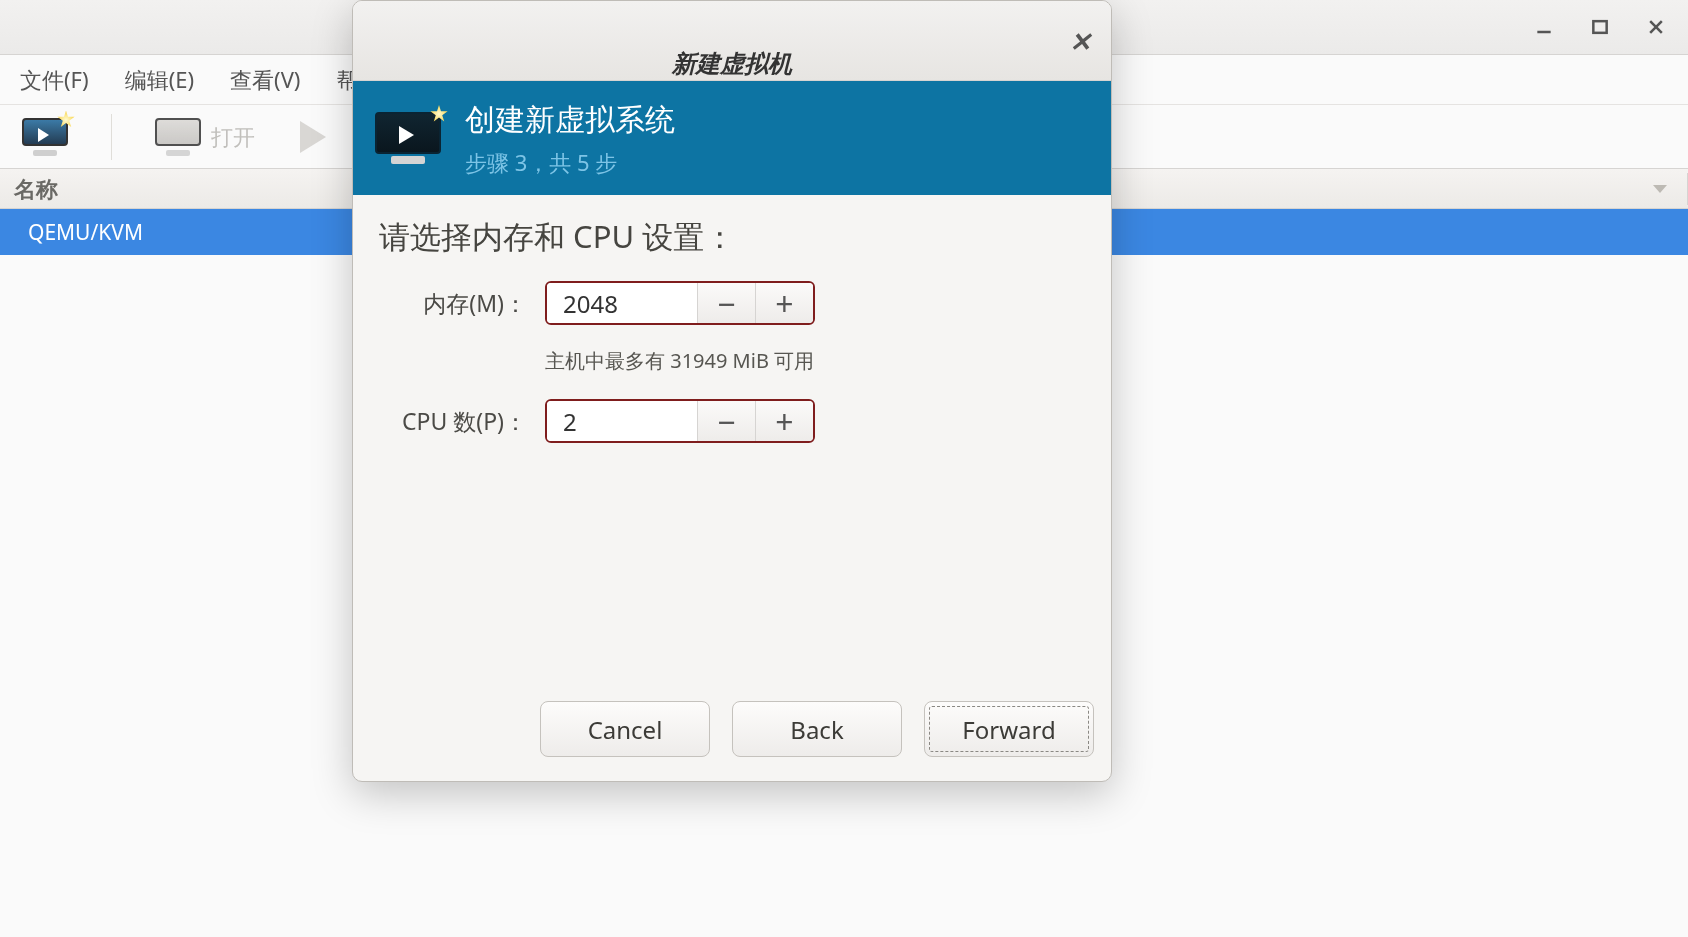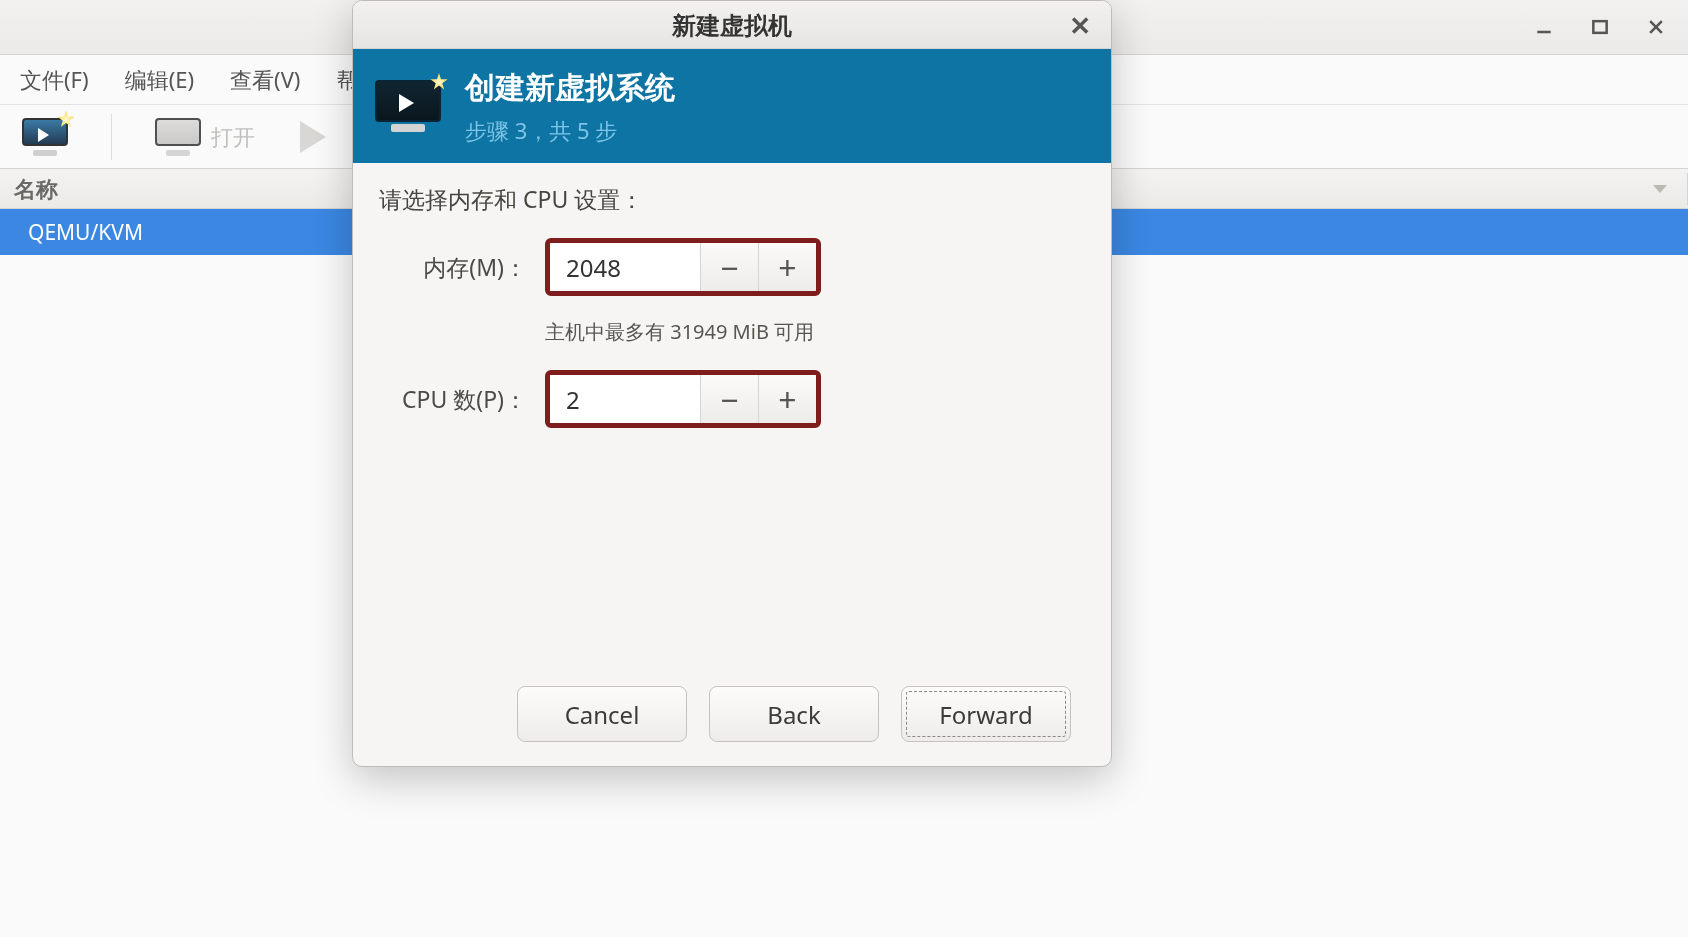--- a/index.html
+++ b/index.html
@@ -35,42 +35,42 @@
     .sort-arrow { width:0;height:0;border-style:solid;border-width:8px 7px 0 7px;border-color:#bdbab4 transparent transparent transparent; }
 
     .list-body { background:#fff; }
     .row { height:46px; display:flex; align-items:center; font-size:21px; }
     .row.sel { background:#3b87e2; color:#fff; }
     .row .cell-name { flex:1; padding-left:28px; }
     .row .cell-cpu { width:300px; }
 
     
     .dialog { position:absolute; left:352px; top:0; width:760px; background:#f6f5f3; border:1px solid #bfbcb7; border-radius:10px; box-shadow:0 12px 40px rgba(0,0,0,.22); overflow:hidden; }
-    .dlg-title { height:48px; background:linear-gradient(#f2f1f0,#e7e5e2); border-bottom:1px solid #d6d4d2; display:flex; align-items:center; justify-content:center; font-size:24px; font-weight:700; color:#333; position:relative; }
+    .dlg-title { height:80px; background:linear-gradient(#f2f1f0,#e7e5e2); border-bottom:1px solid #d6d4d2; display:flex; align-items:flex-end; justify-content:center; font-size:24px; font-weight:700; color:#333; position:relative;font-style:italic; }
     .dlg-close { position:absolute; right:20px; top:50%; transform:translateY(-50%); font-size:26px; color:#555; cursor:pointer; font-weight:700;}
 
     .dlg-banner { height:114px; background:#0d74a3; display:flex; align-items:center; padding:0 22px; gap:24px; }
     .dlg-banner .monitor-icon { width:66px; height:52px; }
     .dlg-banner .monitor-icon .screen{ background:linear-gradient(#102531,#0a161e); border-color:#0a2433; }
     .dlg-banner .monitor-icon .screen::after{ left:22px; top:12px; border-width:9px 0 9px 15px; }
     .dlg-banner .monitor-icon .stand{ width:34px; height:8px; background:#d4d4d4;}
-    .banner-text .h { font-size:30px; color:#fff; font-weight:700; }
+    .banner-text .h { font-size:30px; color:#fff; font-weight:400; }
     .banner-text .s { font-size:22px; color:#7dc4e6; margin-top:6px; }
 
     .dlg-body { padding:20px 26px 10px; }
-    .lead { font-size:23px; color:#464540; margin-bottom:22px; }
+    .lead { font-size:31px; color:#464540; margin-bottom:22px; }
     .form { display:grid; grid-template-columns:140px auto; column-gap:18px; row-gap:10px; align-items:center; margin-left:8px; }
     .form-label { font-size:23px; color:#4b4a46; text-align:right; }
     .hint { grid-column:2; font-size:20px; color:#575651; margin-bottom:14px; margin-top:12px; }
 
-    .spin { display:inline-flex; height:58px; border:5px solid #7f1d1d; border-radius:6px; overflow:hidden; background:#fff; }
+    .spin { display:inline-flex; height:44px; border:2px solid #7f1d1d; border-radius:6px; overflow:hidden; background:#fff; }
     .spin input { width:150px; border:none; outline:none; font-size:24px; padding:0 16px; font-family:inherit; color:#333;}
     .spin .sb { width:58px; border-left:1px solid #d6d4d2; background:linear-gradient(#fbfaf9,#eeeceA); display:flex; align-items:center; justify-content:center; font-size:32px; color:#555; cursor:pointer; user-select:none;}
 
-    .dlg-actions { display:flex; gap:22px; justify-content:flex-end; padding:18px 40px 24px; }
+    .dlg-actions { display:flex; gap:22px; justify-content:flex-end; padding:18px 17px 24px; }
     .btn { height:56px; min-width:170px; padding:0 30px; border-radius:8px; border:1px solid #c5c2bd; background:linear-gradient(#fdfcfb,#eeecea); font-size:24px; color:#3c3b37; display:flex; align-items:center; justify-content:center; cursor:pointer;}
     .btn.focus { outline:1px dashed #8a8883; outline-offset:-6px;}
 
     
   </style>
 </head>
 <body>
 
 <div class="main-window">
   <div class="main-titlebar">

